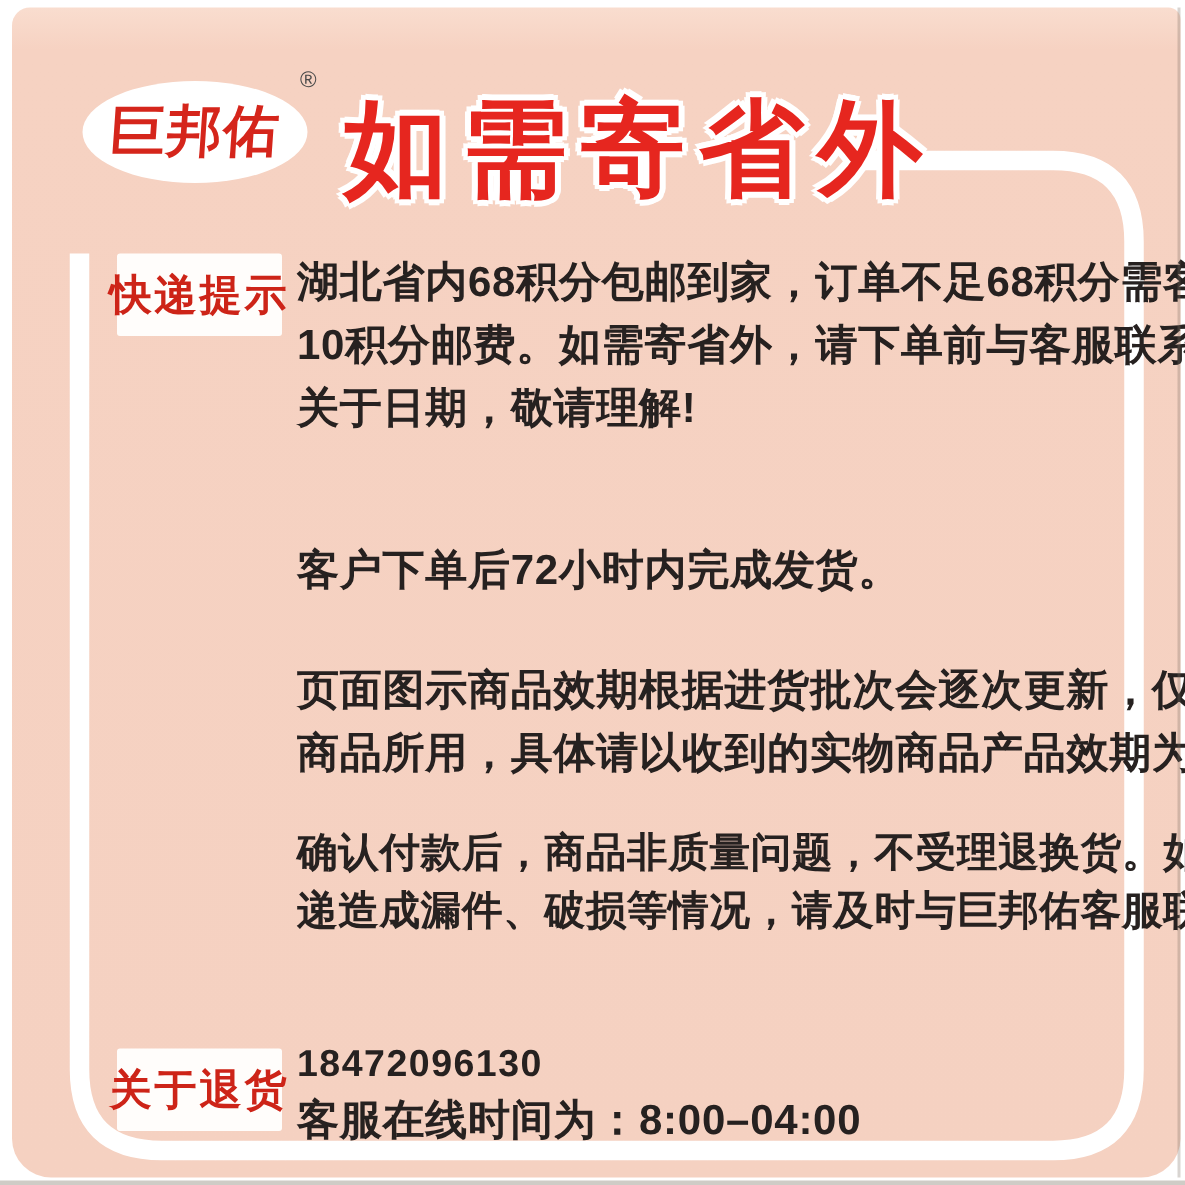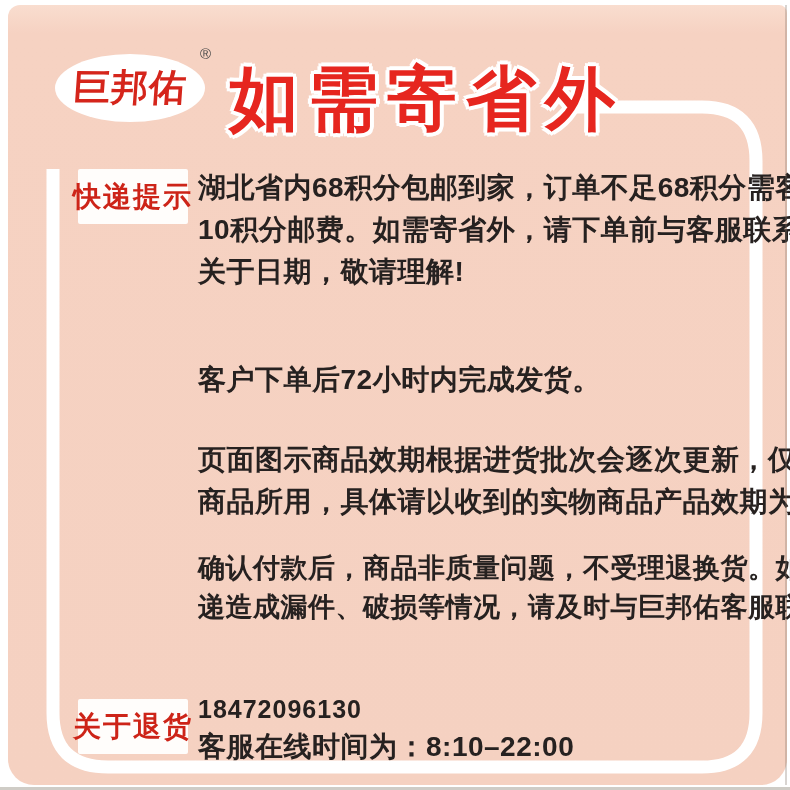--- a/index.html
+++ b/index.html
@@ -108,19 +108,19 @@
   <div class="text-block tb4">
     <div class="line">确认付款后，商品非质量问题，不受理退换货。如出现因快</div>
     <div class="line">递造成漏件、破损等情况，请及时与巨邦佑客服联系，经</div>
   </div>
 
   <div class="label-box lb5">
     <span>关于退货</span>
   </div>
   <div class="text-block tb5">
     <div class="line phone">18472096130</div>
-    <div class="line">客服在线时间为：8:10–22:00</div>
+    <div class="line">客服在线时间为：8:00–04:00</div>
   </div>
 
   <div class="right-edge"></div>
 </div>
 
 <div class="bottom-edge"></div>
 
 </body></html>

